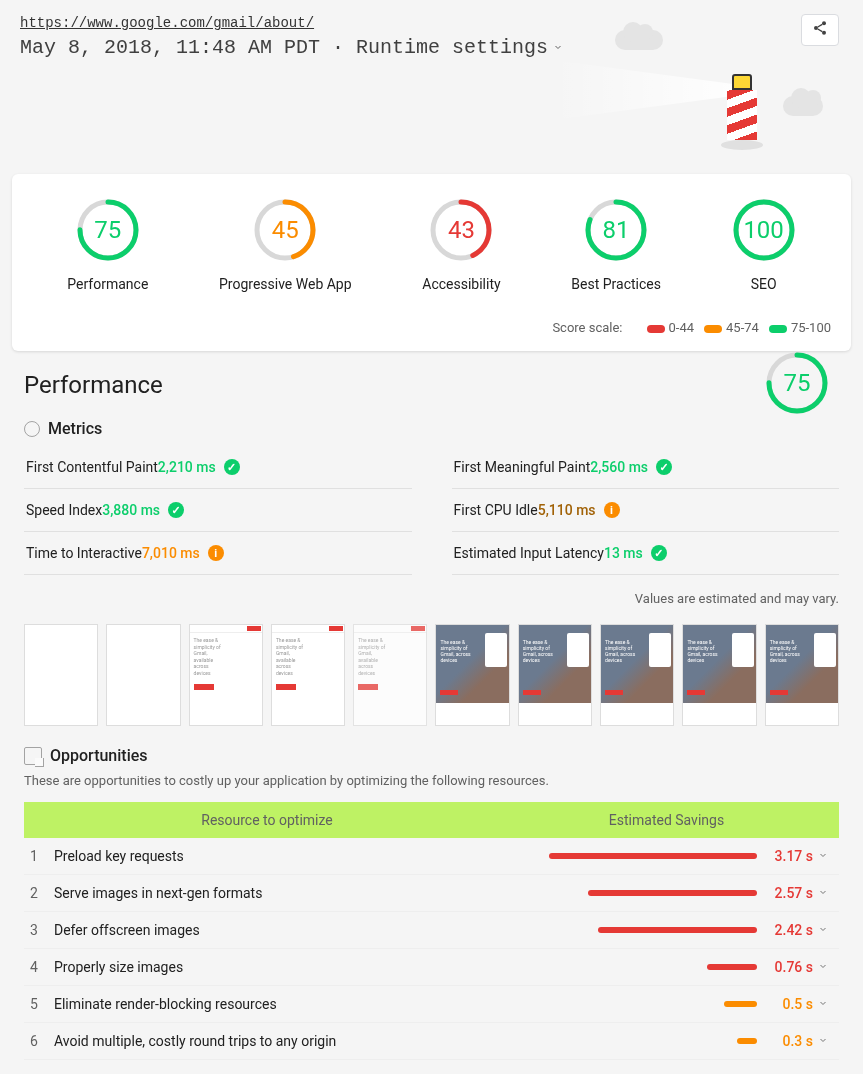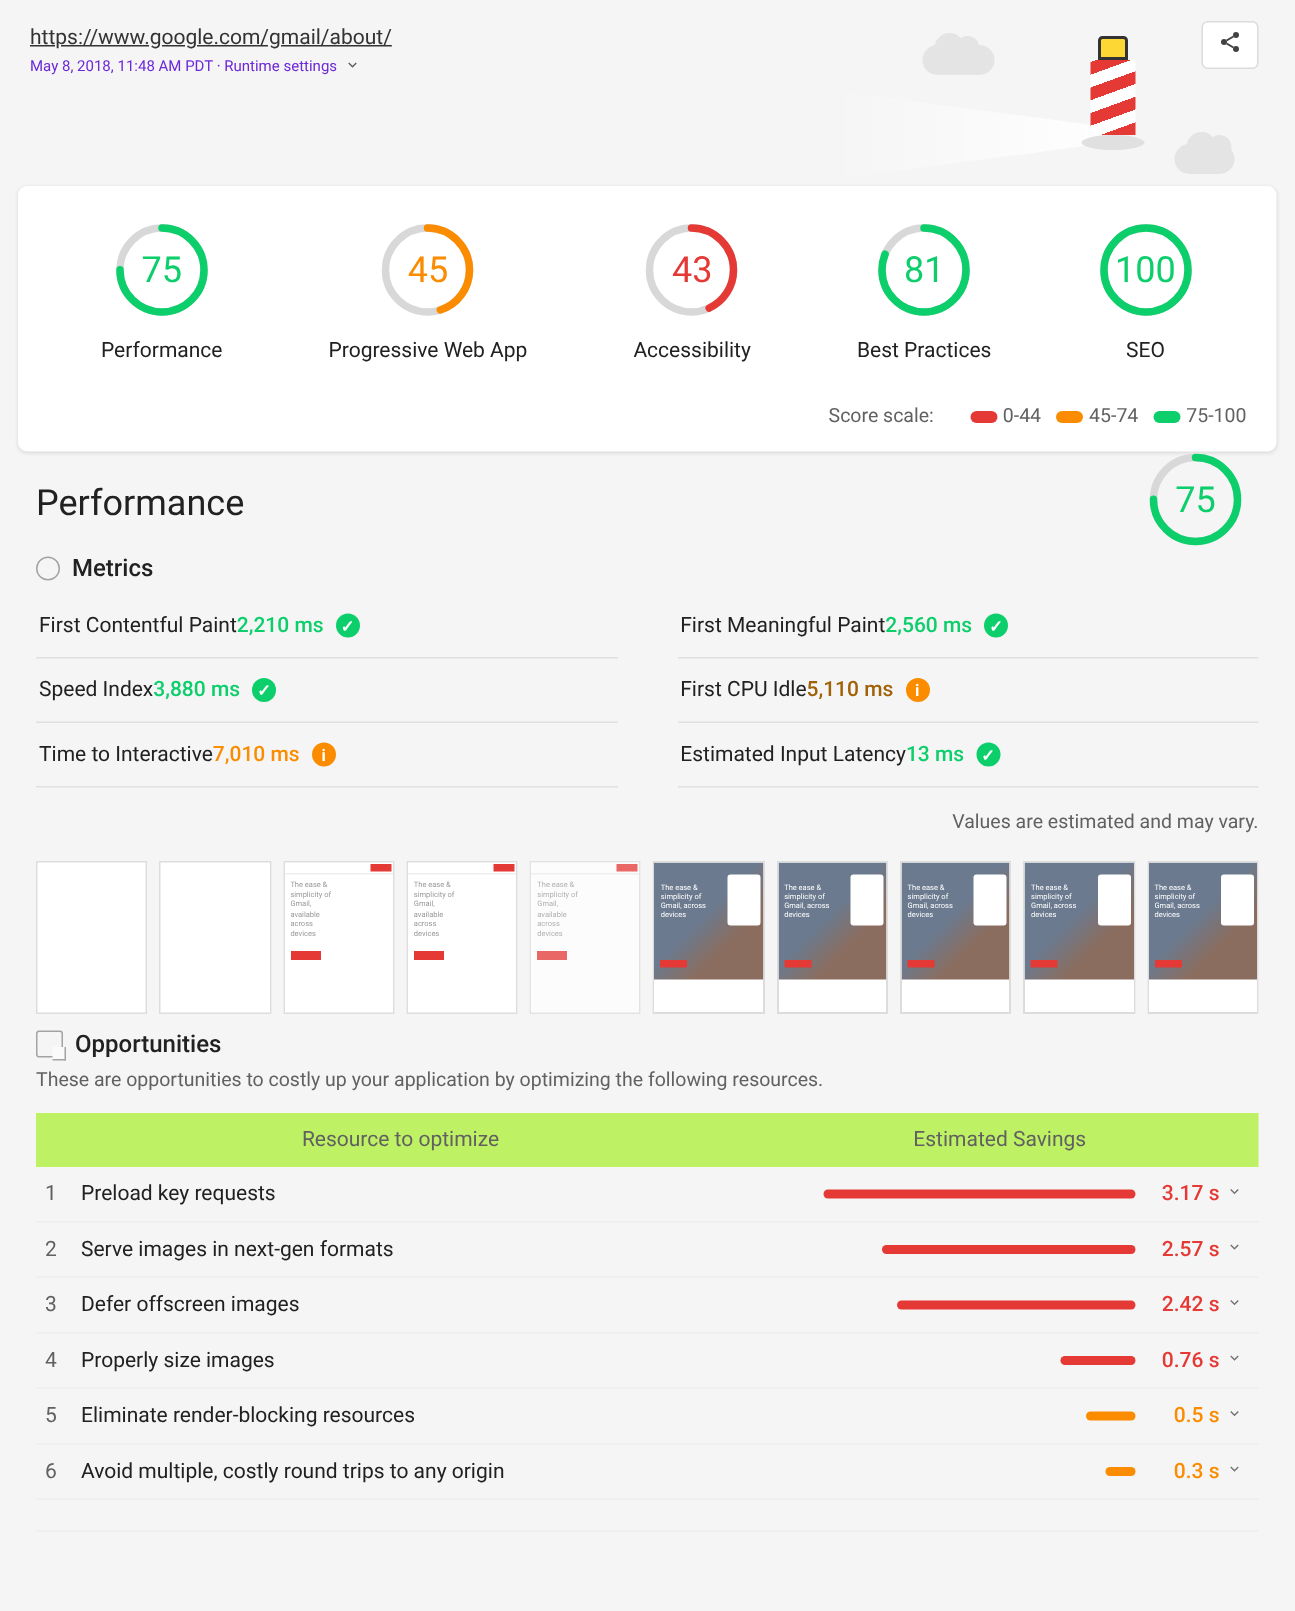--- a/index.html
+++ b/index.html
@@ -1,19 +1,19 @@
 <!DOCTYPE html>
 <html><head>
 <meta charset="utf-8">
 <style>
   * { box-sizing: border-box; margin: 0; padding: 0; }
   body { font-family: Roboto, Arial, sans-serif; background: #f5f5f5; color: #212121; width: 863px; }
-  .header { padding: 14px 20px 0 20px; position: relative; height: 124px; overflow: hidden; }
+  .header { padding: 14px 20px 0 20px; position: relative; height: 174px; overflow: hidden; font-family: Liberation Mono, monospace; }
   .url { font-size: 14px; color: #333; text-decoration: underline; }
-  .meta { font-size: 10px; color: #6d28d9; margin-top: 4px; }
+  .meta { font-size: 20px; color: #404040; margin-top: 4px; }
   .runtime { display: inline-flex; align-items: center; gap: 4px; }
   .share-btn { position: absolute; right: 24px; top: 14px; width: 38px; height: 32px; background: #fff; border: 1px solid #dadce0; border-radius: 4px; display: flex; align-items: center; justify-content: center; }
   .cloud { position: absolute; width: 48px; height: 20px; background: #e4e4e4; border-radius: 20px; }
   .cloud::before, .cloud::after { content: ''; position: absolute; background: #e4e4e4; border-radius: 50%; }
   .cloud::before { width: 20px; height: 20px; left: 8px; top: -8px; }
   .cloud::after { width: 16px; height: 16px; left: 22px; top: -6px; }
   .cloud1 { right: 200px; top: 30px; }
   .cloud2 { right: 40px; top: 96px; width:40px; }
   .lighthouse { position: absolute; right: 96px; bottom: 0; width: 50px; height: 100px; }
   .lh-top { width: 20px; height: 16px; background: #fdd835; border: 2px solid #333; border-radius: 3px 3px 0 0; margin: 0 auto; position: relative; }
@@ -278,21 +278,21 @@
     <div class="thumb-bar"></div>
         <div class="thumb-img">
           <div class="overlay">The ease &amp; simplicity of Gmail, across devices</div>
           <div class="phone"></div>
           <div class="btn2"></div>
           <div class="thumb-foot"></div>
         </div>
       </div>
     </div>
 
-  <div class="sub-header" style="margin-top:10px;">
+  <div class="sub-header" style="margin-top:20px;">
     <span class="opp-icon-box"></span>
     <span>Opportunities</span>
   </div>
   <div class="opp-desc">These are opportunities to costly up your application by optimizing the following resources.</div>
   <div class="opp-head">
     <div class="h1">Resource to optimize</div>
     <div class="h2">Estimated Savings</div>
   </div>
   <div id="opp-rows">
       <div class="opp-row">

